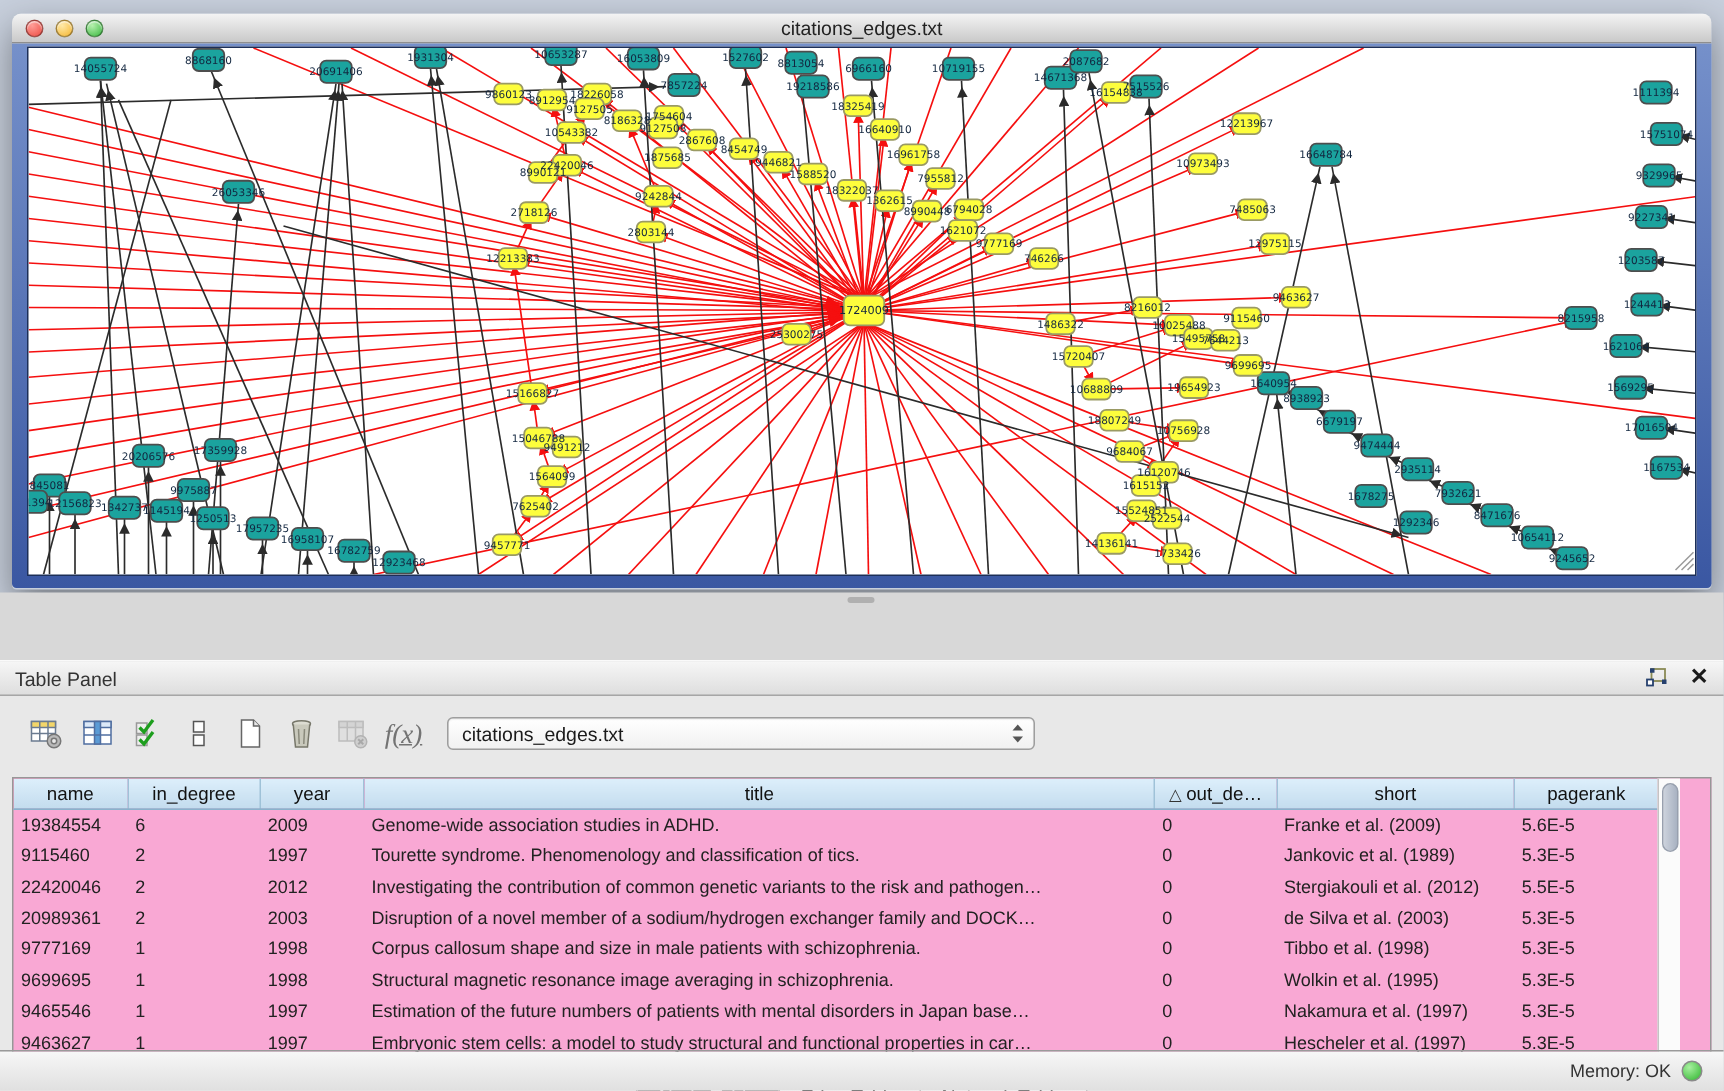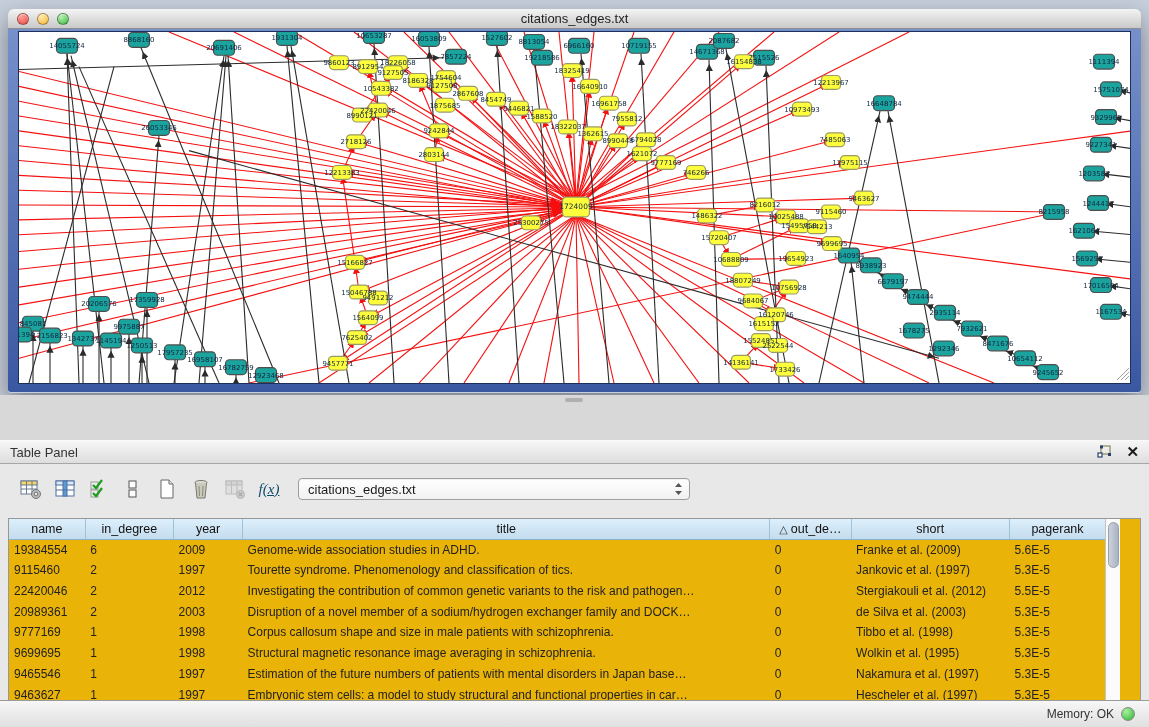--- a/index.html
+++ b/index.html
@@ -32,28 +32,28 @@
   .panel-header { height:24px; background:linear-gradient(#f6f6f6,#dedede);
     border-top:1px solid #fafafa; border-bottom:1px solid #a6a6a6;
     display:flex; align-items:center; font-size:13px; color:#333; padding:0 10px;margin-top:36px; }
   .panel-header .spacer-flex { flex:1; }
   .ph-icon { display:flex; align-items:center; margin-left:14px; cursor:default; }
   .close-x { font-size:15px; font-weight:bold; color:#1a1a1a; line-height:14px; }
 
   .panel-body { background:#e8e8e8; height:272px; }
   .toolbar { display:flex; align-items:center; gap:8px; padding:8px 0 0 18px; height:42px; }
   .tbtn { width:26px; height:26px; display:flex; align-items:center; justify-content:center; }
-  .fx { font-family:"Liberation Serif", serif; font-style:italic; font-size:15px; color:#0c4a6e;text-decoration:underline; }
+  .fx { font-family:"Liberation Serif", serif; font-style:italic; font-size:18px; color:#737373;text-decoration:underline; }
   .combo { margin-left:8px; width:392px; height:22px; border:1px solid #9e9e9e; border-radius:4px;
     background:linear-gradient(#ffffff,#f1f1f1); display:flex; align-items:center;
     padding:0 6px 0 9px; font-size:13px; color:#1a1a1a; box-shadow:inset 0 1px 1px rgba(0,0,0,.06); }
   .combo .cv { flex:1; }
 
   .table-area { margin:12px 8px 0 8px; height:188px; border:1px solid #979797;
-    background:#eab308; display:flex; }
+    background:#f9a8d4; display:flex; }
   table { border-collapse:collapse; table-layout:fixed; width:1096px; }
   thead th { height:20px; background:linear-gradient(#ddeffb,#c3dcee);
     border-bottom:1px solid #8ab2cc; border-right:1px solid #9fc2d8;
     font-size:12.5px; font-weight:normal; color:#111; text-align:center; overflow:hidden; white-space:nowrap; }
   thead th:last-child { border-right:none; }
   tbody td { height:16px; font-size:12px; color:#222; padding:0 3px 0 5px;
     white-space:nowrap; overflow:hidden; }
   .c0{width:75px}.c1{width:87px}.c2{width:68px}.c3{width:519px}.c4{width:80px}.c5{width:156px}.c6{width:94px}
   .sort-glyph { font-size:11px; margin-right:3px; color:#333; }
   .vscroll { width:15px; border-left:1px solid #c4c4c4; background:#fbfbfb; }
@@ -614,21 +614,21 @@
               <td class="c4">0</td>
               <td class="c5">Franke et al. (2009)</td>
               <td class="c6">5.6E-5</td>
             </tr>
             <tr>
               <td class="c0">9115460</td>
               <td class="c1">2</td>
               <td class="c2">1997</td>
               <td class="c3">Tourette syndrome. Phenomenology and classification of tics.</td>
               <td class="c4">0</td>
-              <td class="c5">Jankovic et al. (1997)</td>
+              <td class="c5">Jankovic et al. (1989)</td>
               <td class="c6">5.3E-5</td>
             </tr>
             <tr>
               <td class="c0">22420046</td>
               <td class="c1">2</td>
               <td class="c2">2012</td>
               <td class="c3">Investigating the contribution of common genetic variants to the risk and pathogen…</td>
               <td class="c4">0</td>
               <td class="c5">Stergiakouli et al. (2012)</td>
               <td class="c6">5.5E-5</td>

